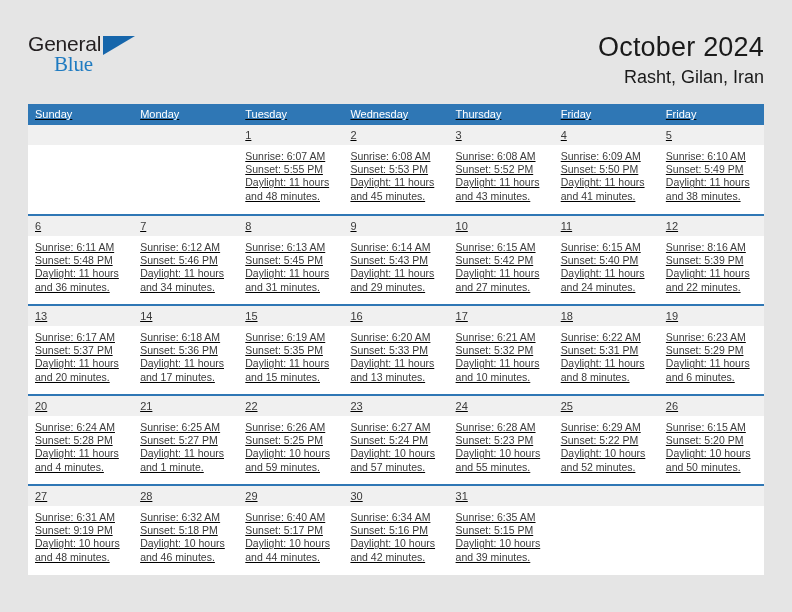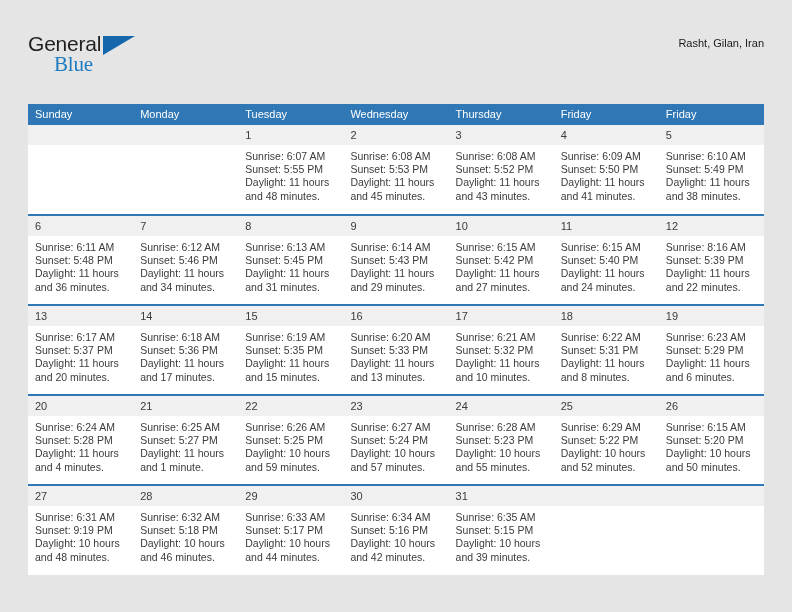--- a/index.html
+++ b/index.html
@@ -68,34 +68,35 @@
     text-align: right;
   }
   .cal-title {
     font-size: 27px;
     font-weight: normal;
     color: #1a1a1a;
     line-height: 34px;
     letter-spacing: 0.2px;
   }
   .cal-subtitle {
-    font-size: 11px;
+    font-size: 18px;
     color: #1a1a1a;
     line-height: 22px;
     margin-top: 2px;
   }
 
   
   .cal {
     position: absolute;
     left: 28px;
     top: 104px;
     width: 736px;
     border-collapse: collapse;
     table-layout: fixed;
+    text-decoration: underline;
   }
   .cal th {
     background: #2f77b5;
     color: #ffffff;
     font-weight: normal;
     font-size: 11px;
     text-align: left;
     padding: 5px 0 5px 7px;
     height: 21px;
     line-height: 11px;
@@ -140,20 +141,21 @@
 
   <div class="topbar">
 
     <div class="logo">
       <span class="logo-general">General</span>
       <span class="logo-flag"></span>
       <span class="logo-blue">Blue</span>
     </div>
 
     <div class="titleblock">
+      <div class="cal-title">October 2024</div>
       <div class="cal-subtitle">Rasht, Gilan, Iran</div>
     </div>
 
   </div>
 
   <table class="cal">
     <thead>
       <tr>
         <th>Sunday</th>
         <th>Monday</th>
@@ -440,21 +442,21 @@
             <div class="info">
               <div>Sunrise: 6:32 AM</div>
               <div>Sunset: 5:18 PM</div>
               <div>Daylight: 10 hours</div>
               <div>and 46 minutes.</div>
             </div>
           </td>
           <td>
             <div class="daynum">29</div>
             <div class="info">
-              <div>Sunrise: 6:33 AM</div>
+              <div>Sunrise: 6:40 AM</div>
               <div>Sunset: 5:17 PM</div>
               <div>Daylight: 10 hours</div>
               <div>and 44 minutes.</div>
             </div>
           </td>
           <td>
             <div class="daynum">30</div>
             <div class="info">
               <div>Sunrise: 6:34 AM</div>
               <div>Sunset: 5:16 PM</div>

